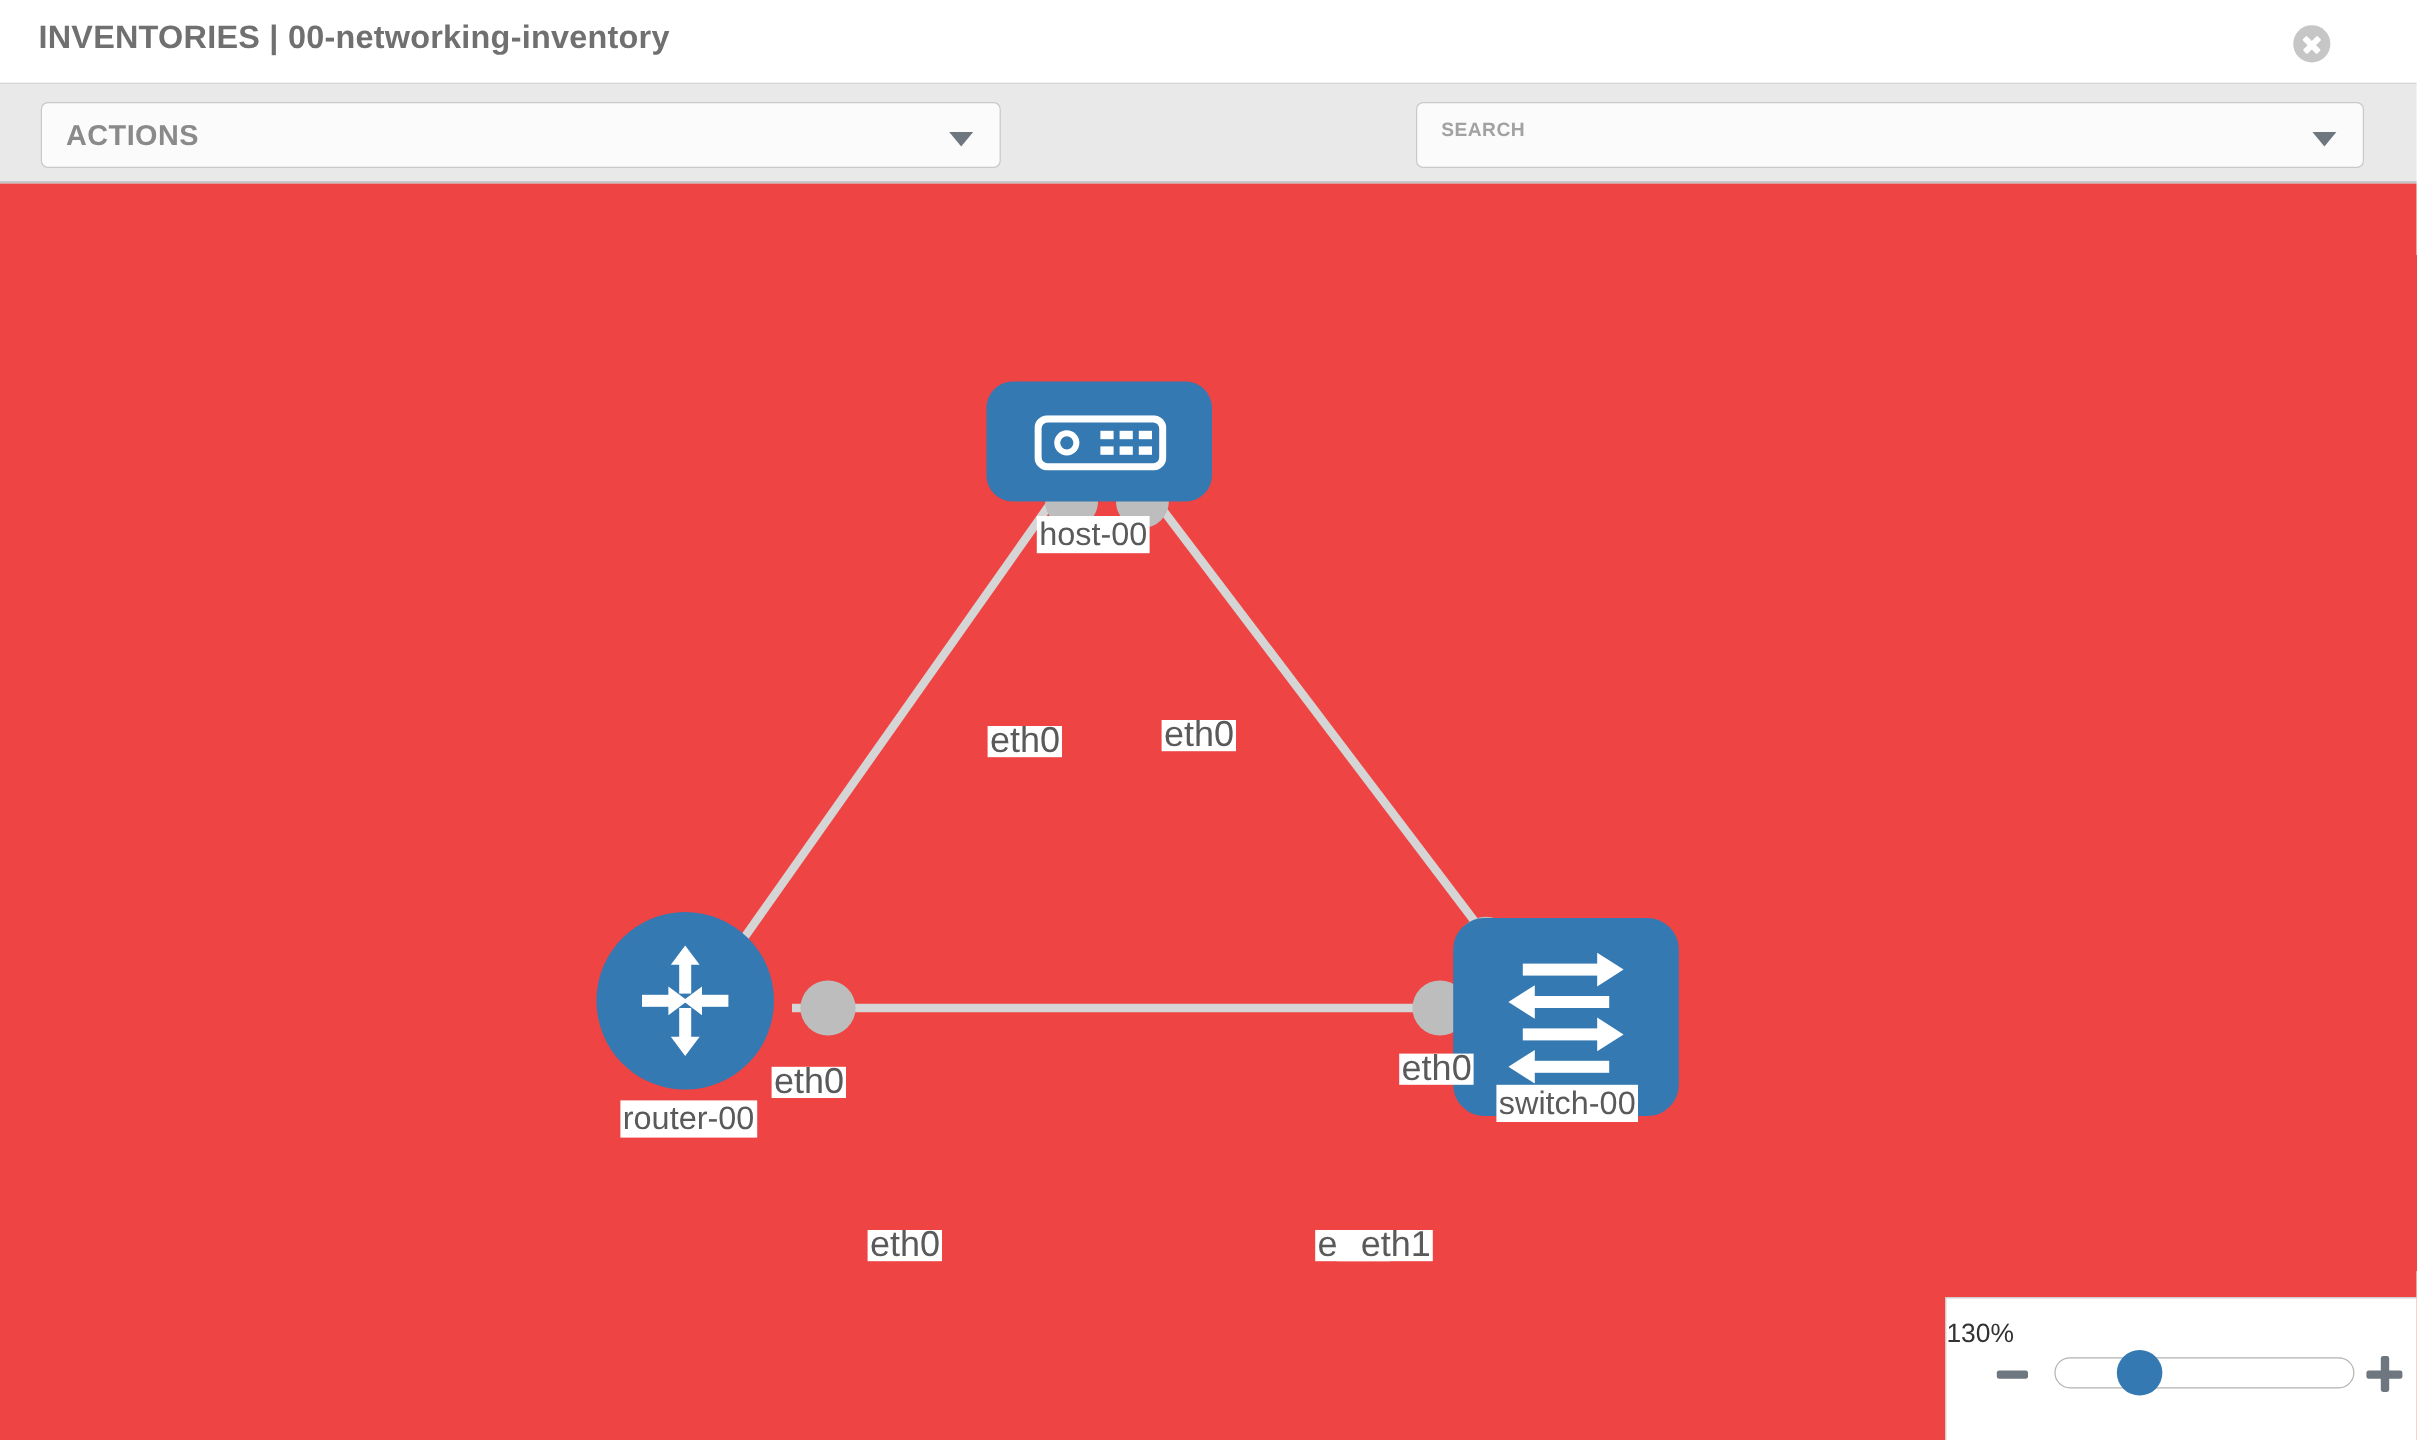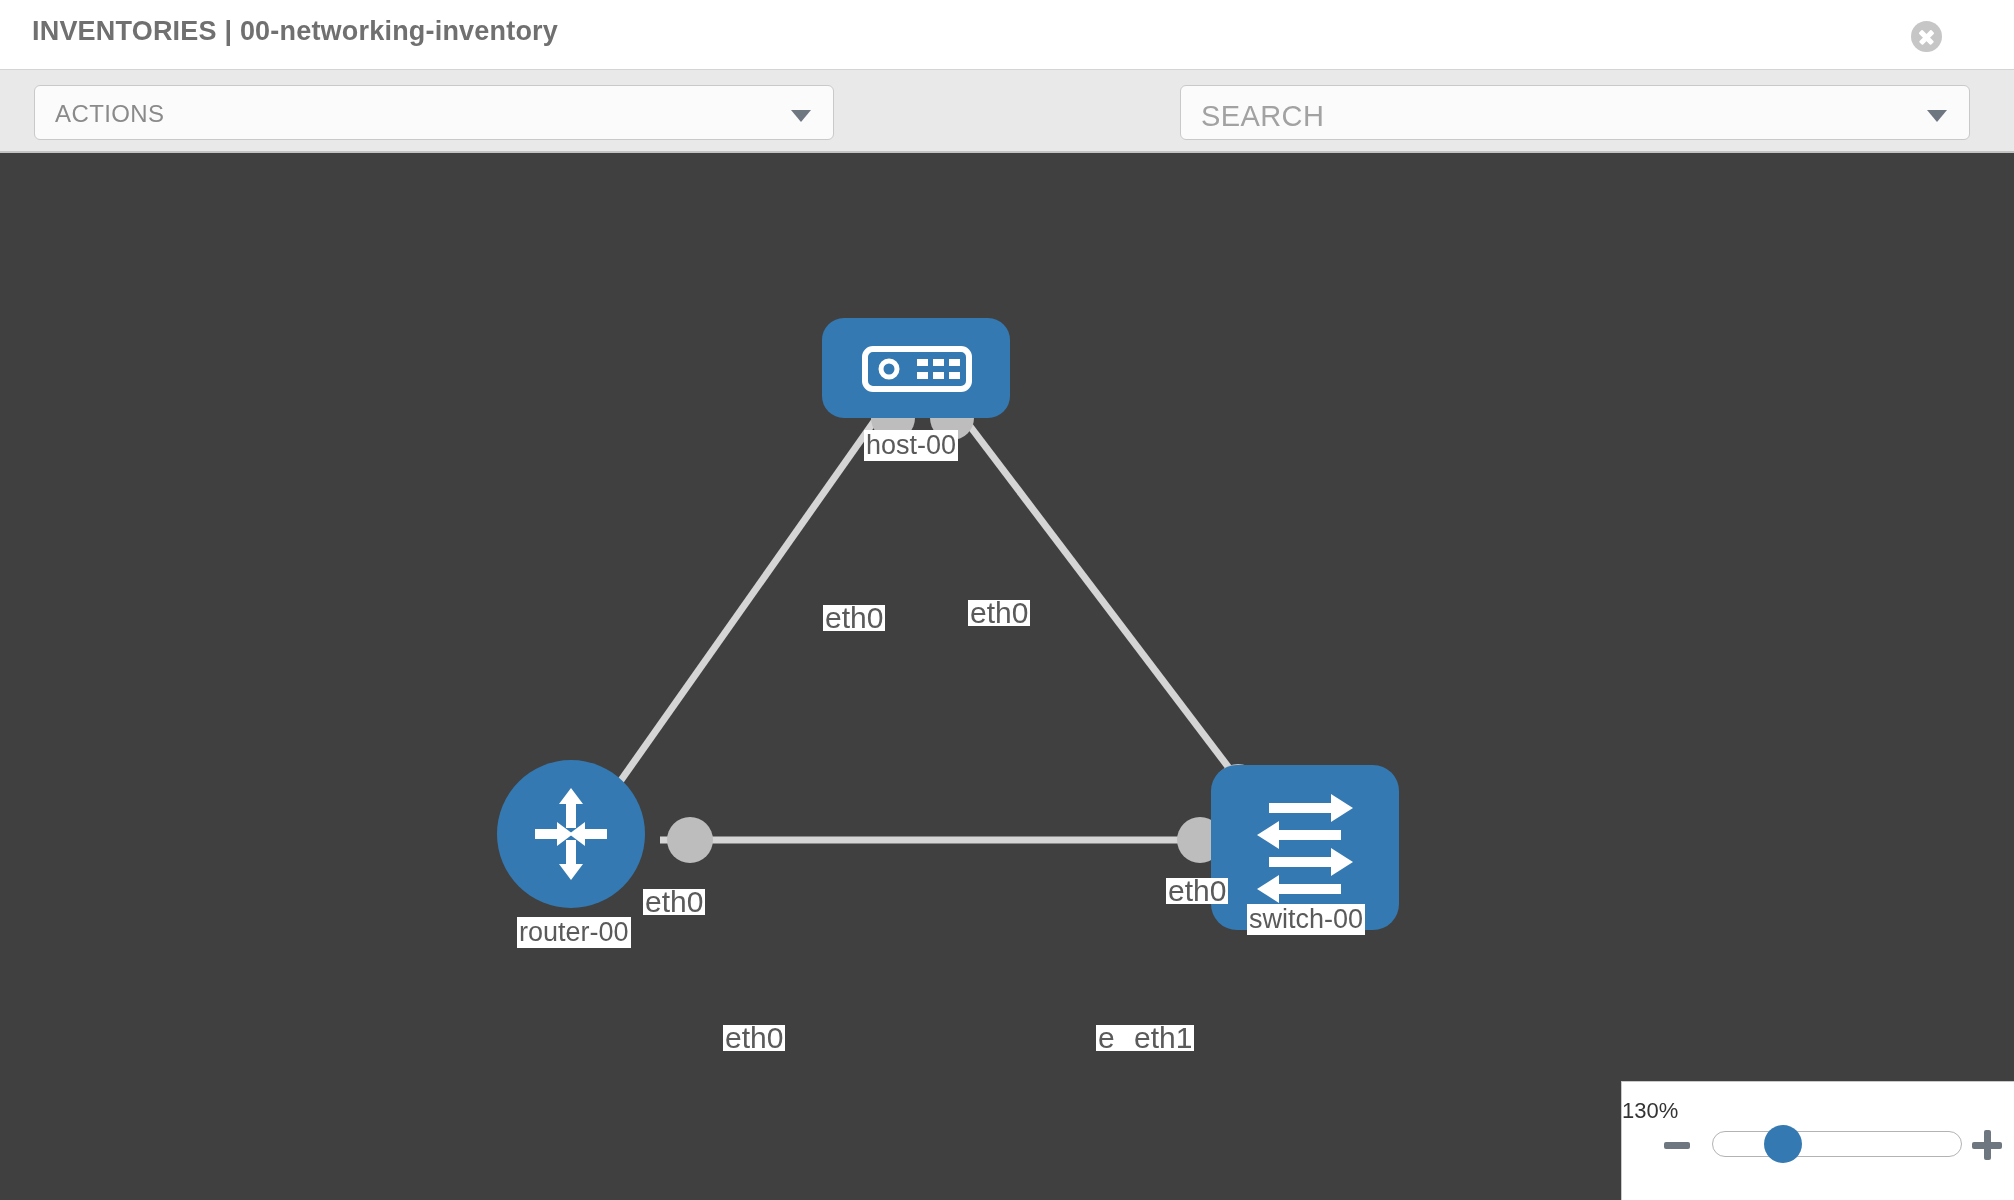--- a/index.html
+++ b/index.html
@@ -62,20 +62,21 @@
   
   .toolbar {
     position: absolute;
     left: 0; top: 69px;
     width: 2014px;
     height: 84px;
     background: #e9e9e9;
     border-top: 1px solid #d4d4d4;
     border-bottom: 2px solid #c3c3c3;
     box-sizing: border-box;
+    font-weight: bold;
   }
   .actions-select {
     position: absolute;
     left: 34px;
     top: 15px;
     width: 800px;
     height: 55px;
     background: #fbfbfb;
     border: 1px solid #c9c9c9;
     border-radius: 6px;
@@ -118,32 +119,32 @@
     background: #fbfbfb;
     border: 1px solid #c9c9c9;
     border-radius: 6px;
     box-sizing: border-box;
     cursor: text;
   }
   .search-box .label {
     position: absolute;
     left: 20px;
     top: 14px;
-    font-size: 29px;
+    font-size: 16px;
     color: #a2a2a2;
     letter-spacing: 0.4px;
   }
 
   
   .canvas {
     position: absolute;
     left: 0; top: 153px;
     width: 2014px;
     height: 1047px;
-    background: #404040;
+    background: #ef4444;
     overflow: hidden;
   }
   .topology-svg {
     position: absolute;
     left: 0; top: 0;
     width: 2014px;
     height: 1047px;
   }
 
   

